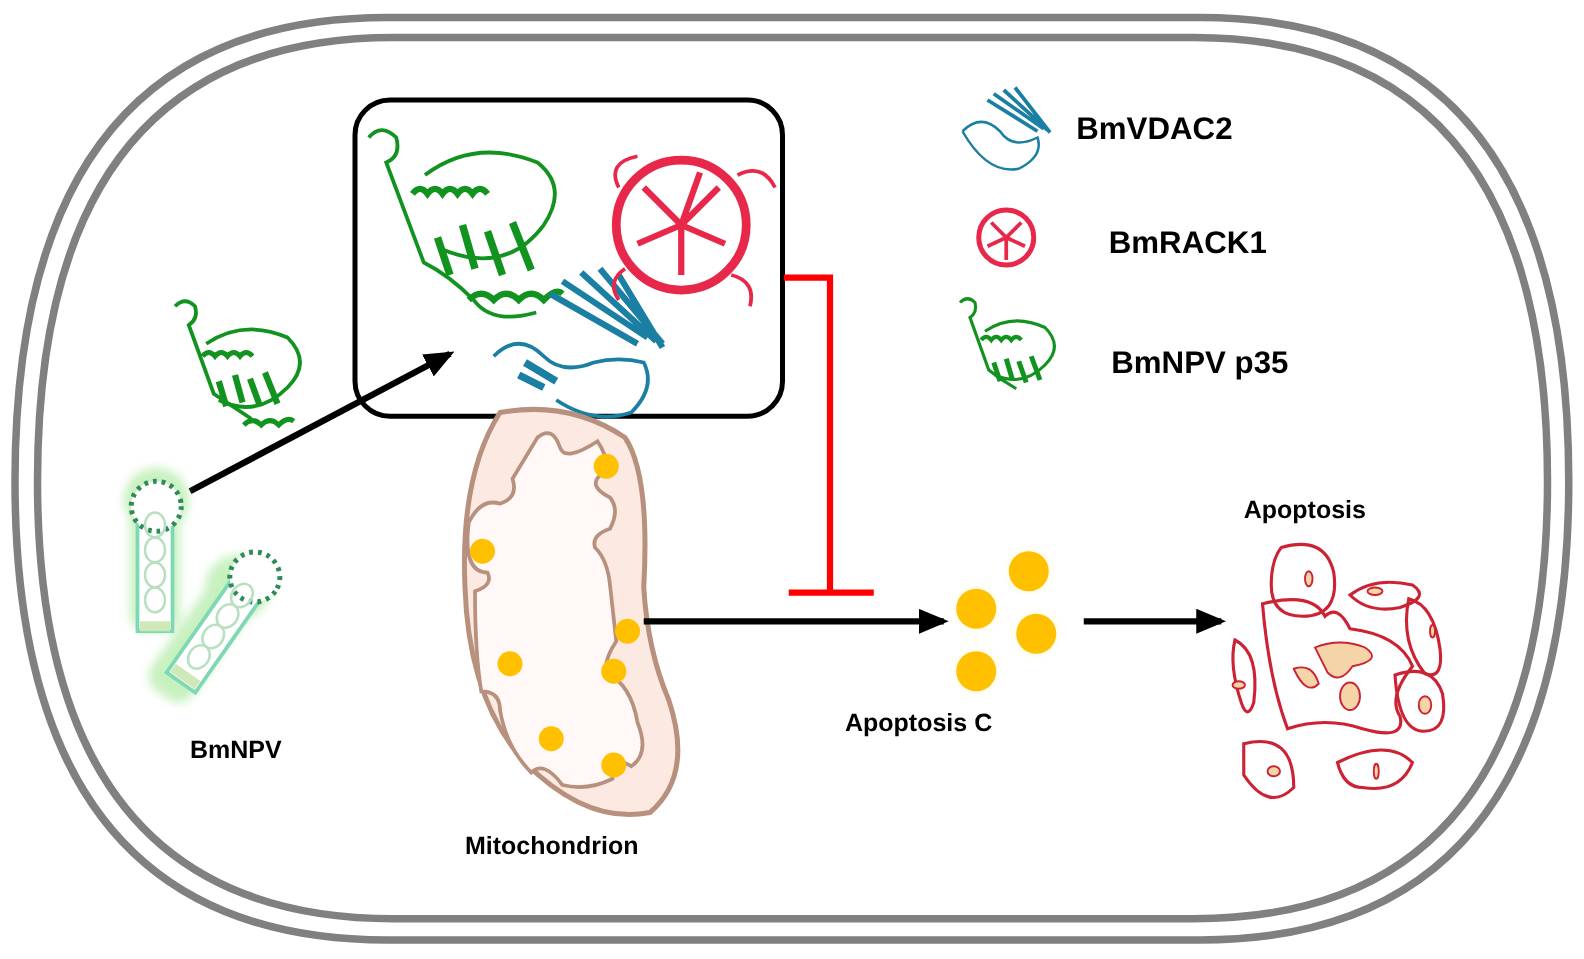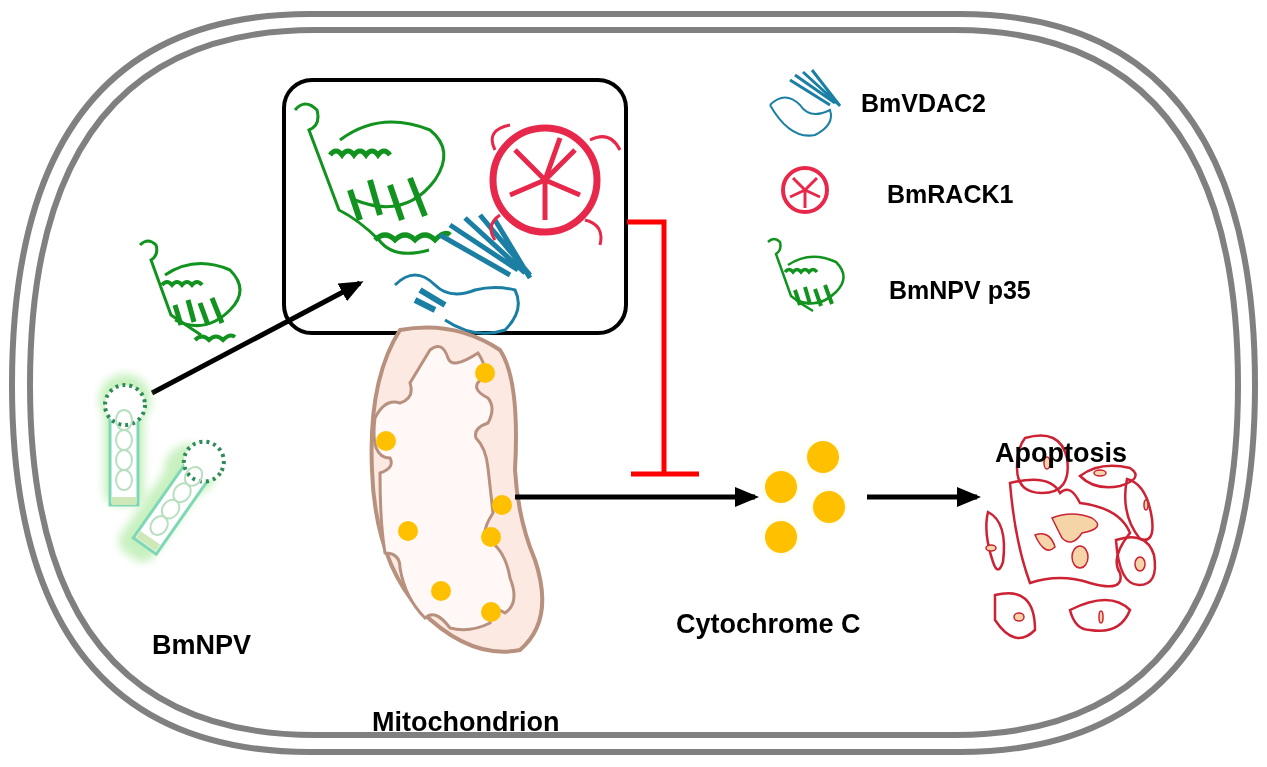--- a/index.html
+++ b/index.html
@@ -1,20 +1,20 @@
 <!DOCTYPE html>
 <html><head>
   <meta charset="utf-8">
   <style>
     html, body { margin:0; padding:0; background:#ffffff; }
     body { width:1267px; height:767px; position:relative; overflow:hidden; font-family:"Liberation Sans", sans-serif; }
     svg.stage { position:absolute; left:0; top:0; }
     .lbl { position:absolute; font-family:"Liberation Sans", sans-serif; font-weight:bold; color:#000; white-space:nowrap; }
     .lg { font-size:25px; }
-    .md { font-size:27px;margin-top:41px; }
+    .md { font-size:20px; }
   </style>
 </head>
 <body>
 
 <svg class="stage" width="1267" height="767" viewBox="0 0 1267 767">
   <defs>
     <marker id="ah" markerWidth="10" markerHeight="10" refX="8" refY="5" orient="auto" markerUnits="userSpaceOnUse">
       <path d="M0,0 L10,5 L0,10 Z" fill="#000"></path>
     </marker>
     <marker id="ahBig" markerWidth="24" markerHeight="20" refX="20" refY="10" orient="auto" markerUnits="userSpaceOnUse">
@@ -167,14 +167,14 @@
     <path d="M795,290 l5,15 M805,287 l5,17 M815,289 l6,17 M825,285 l7,19" stroke-width="4"></path>
   </g>
 </svg>
 
 <div class="lbl lg" style="left:861px;top:89px;">BmVDAC2</div>
 <div class="lbl lg" style="left:887px;top:180px;text-align:right;">BmRACK1</div>
 <div class="lbl lg" style="left:861px;top:276px;margin-left:28px;">BmNPV p35</div>
 
 <div class="lbl md" style="left:152px;top:589px;">BmNPV</div>
 <div class="lbl md" style="left:372px;top:666px;text-align:right;">Mitochondrion</div>
-<div class="lbl md" style="left:676px;top:568px;">Cytochrome C</div>
+<div class="lbl md" style="left:676px;top:568px;">Apoptosis C</div>
 <div class="lbl md" style="left:995px;top:397px;">Apoptosis</div>
 
 </body></html>

